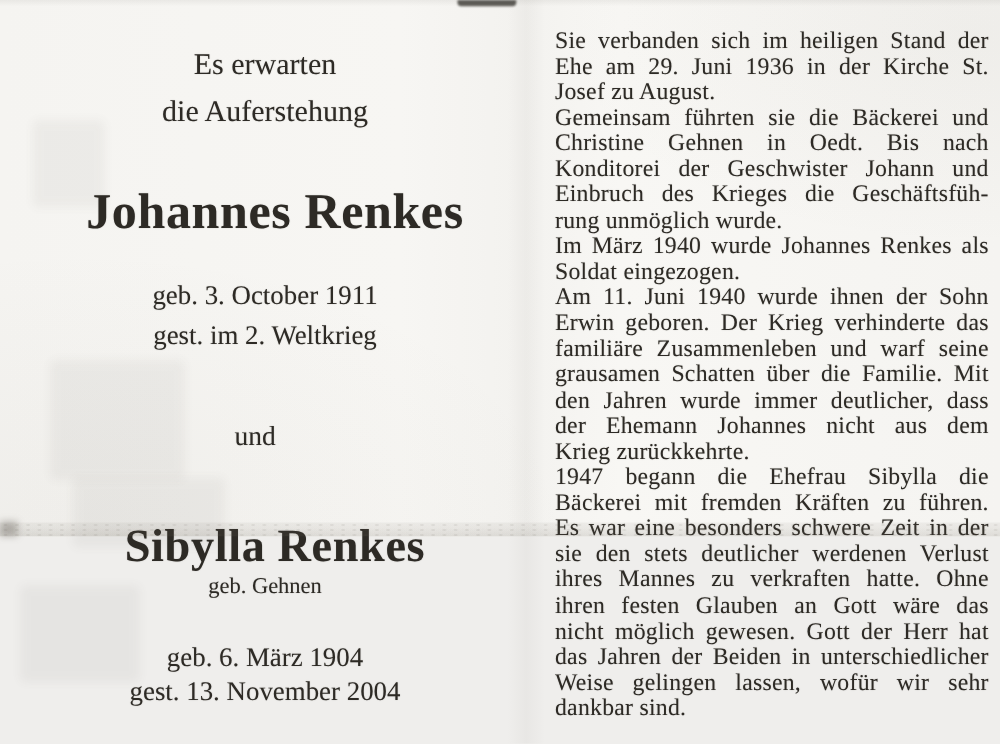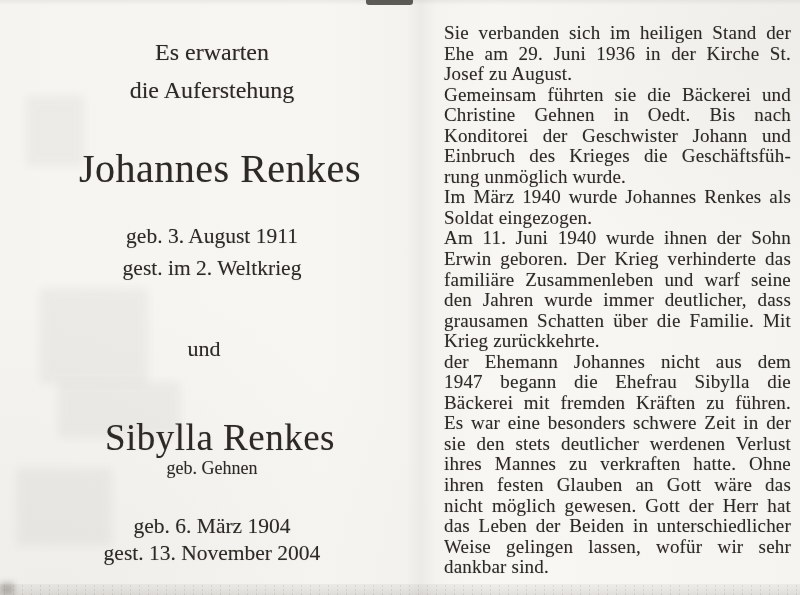--- a/index.html
+++ b/index.html
@@ -2,21 +2,21 @@
 <html><head>
 <meta charset="utf-8">
 <style>
   html,body{margin:0;padding:0}
   body{
     width:800px;height:595px;overflow:hidden;
     font-family:"Liberation Serif","DejaVu Serif",serif;
     background:#efeeec;
   }
   .scan{
-    position:relative;width:800px;height:595px;color:#2d2a25;
+    position:relative;width:800px;height:429px;color:#2d2a25;
     text-shadow:0 0 1px rgba(45,42,36,.28);
     background:
       linear-gradient(180deg, rgba(70,66,58,.07), rgba(70,66,58,0) 5px),
       linear-gradient(0deg, rgba(70,66,58,.04), rgba(70,66,58,0) 7px),
       radial-gradient(ellipse at 8% 100%, rgba(120,113,100,.05), rgba(0,0,0,0) 38%),
       radial-gradient(ellipse at 97% 6%, rgba(120,113,100,.05), rgba(0,0,0,0) 30%),
       linear-gradient(90deg,#f5f4f1 0%,#f7f6f3 40%,#f3f2ef 52%,#f8f7f4 62%,#f5f4f1 100%);
   }
   
   .top-mark{position:absolute;left:366px;top:0;width:47px;height:5px;background:#44423d;
@@ -33,21 +33,21 @@
   .ghost{position:absolute;filter:blur(4px);opacity:.055;background:#55504a;border-radius:4px;
     pointer-events:none}
   .g1{left:26px;top:96px;width:58px;height:70px}
   .g2{left:40px;top:288px;width:108px;height:96px}
   .g3{left:58px;top:382px;width:122px;height:56px}
   .g4{left:16px;top:468px;width:96px;height:78px}
 
   
   .page-left{position:absolute;left:0;top:0;width:424px;height:595px;text-align:center}
   .intro{position:absolute;left:0;right:0;top:33px;font-size:24px;line-height:38px}
-  .name{position:absolute;left:16px;right:0;margin:0;font-weight:400;letter-spacing:.5px}
+  .name{position:absolute;left:16px;right:0;margin:0;font-weight:700;letter-spacing:.5px}
   .name1{top:145px;font-size:40px}
   .name2{top:416px;font-size:37px}
   .dates{position:absolute;left:0;right:0;font-size:21.5px}
   .dates1{top:220px;line-height:32px}
   .connector{position:absolute;left:0;right:16px;top:336px;font-size:22px}
   .maiden{position:absolute;left:0;right:0;top:458px;font-size:18px}
   .dates2{top:513px;line-height:27px}
 
   
   .page-right{position:absolute;left:444px;top:23px;width:347px}
@@ -67,21 +67,21 @@
     <div class="ghost g4"></div>
 
     <div class="intro">
       <div>Es erwarten</div>
       <div>die Auferstehung</div>
     </div>
 
     <h1 class="name name1">Johannes Renkes</h1>
 
     <div class="dates dates1">
-      <div>geb. 3. August 1911</div>
+      <div>geb. 3. October 1911</div>
       <div>gest. im 2. Weltkrieg</div>
     </div>
 
     <div class="connector">und</div>
 
     <h1 class="name name2">Sibylla Renkes</h1>
     <div class="maiden">geb. Gehnen</div>
 
     <div class="dates dates2">
       <div>geb. 6. März 1904</div>
@@ -97,32 +97,32 @@
         <div class="jline">Gemeinsam führten sie die Bäckerei und</div>
         <div class="jline">Christine Gehnen in Oedt. Bis nach</div>
         <div class="jline">Konditorei der Geschwister Johann und</div>
         <div class="jline">Einbruch des Krieges die Geschäftsfüh-</div>
         <div class="jline pend">rung unmöglich wurde.</div>
         <div class="jline">Im März 1940 wurde Johannes Renkes als</div>
         <div class="jline pend">Soldat eingezogen.</div>
         <div class="jline">Am 11. Juni 1940 wurde ihnen der Sohn</div>
         <div class="jline">Erwin geboren. Der Krieg verhinderte das</div>
         <div class="jline">familiäre Zusammenleben und warf seine</div>
+        <div class="jline">grausamen Schatten über die Familie. Mit</div>
         <div class="jline">den Jahren wurde immer deutlicher, dass</div>
-        <div class="jline">grausamen Schatten über die Familie. Mit</div>
+        <div class="jline">der Ehemann Johannes nicht aus dem</div>
         <div class="jline pend">Krieg zurückkehrte.</div>
-        <div class="jline">der Ehemann Johannes nicht aus dem</div>
         <div class="jline">1947 begann die Ehefrau Sibylla die</div>
         <div class="jline">Bäckerei mit fremden Kräften zu führen.</div>
         <div class="jline">Es war eine besonders schwere Zeit in der</div>
         <div class="jline">sie den stets deutlicher werdenen Verlust</div>
         <div class="jline">ihres Mannes zu verkraften hatte. Ohne</div>
         <div class="jline">ihren festen Glauben an Gott wäre das</div>
         <div class="jline">nicht möglich gewesen. Gott der Herr hat</div>
-        <div class="jline">das Leben der Beiden in unterschiedlicher</div>
+        <div class="jline">das Jahren der Beiden in unterschiedlicher</div>
         <div class="jline">Weise gelingen lassen, wofür wir sehr</div>
         <div class="jline pend">dankbar sind.</div>
       </div>
   </div>
 
   <div class="top-mark"></div>
   <div class="seam"></div>
   <div class="bottom-strip"></div>
   <div class="corner-smudge"></div>
 </div>

